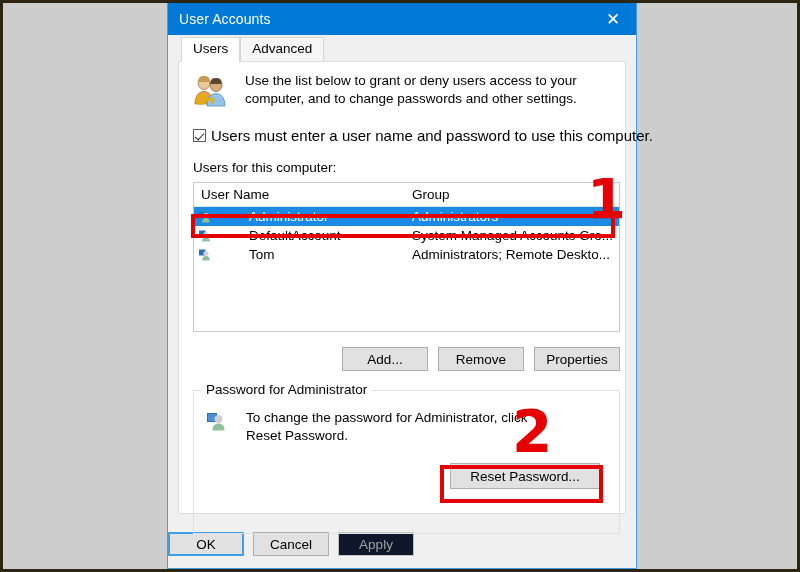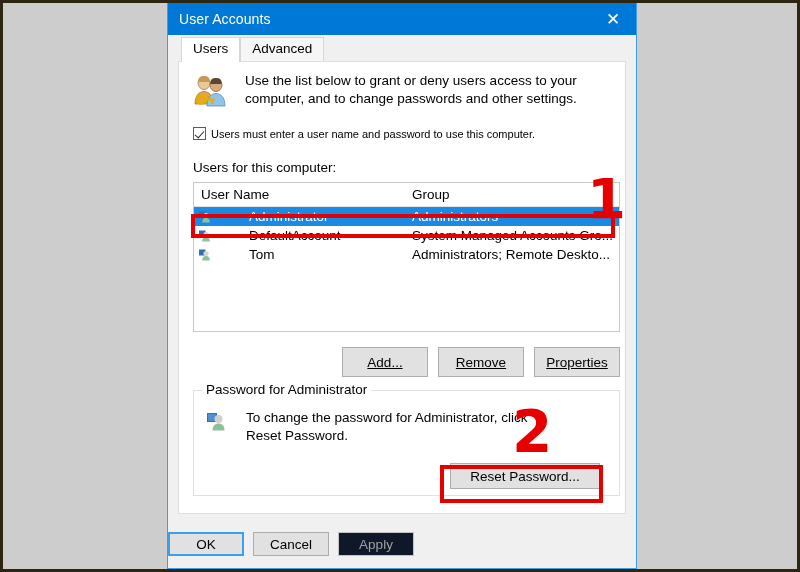--- a/index.html
+++ b/index.html
@@ -150,21 +150,21 @@
   .checkbox::after {
     content: "";
     position: absolute;
     left: 3px; top: 1px;
     width: 4px; height: 8px;
     border: solid #2a2a2a;
     border-width: 0 1.6px 1.6px 0;
     transform: rotate(42deg);
   }
   .checkbox-label {
-    font-size: 11px;
+    font-size: 15px;
     color: #000;
     margin-left: 5px;
     white-space: nowrap;
     text-align: right;
   }
 
   .list-caption {
     position: absolute;
     left: 14px;
     top: 98px;
@@ -246,29 +246,29 @@
 
   .row-buttons {
     position: absolute;
     top: 285px;
     left: 14px;
     width: 427px;
     display: flex;
     justify-content: flex-end;
     gap: 10px;
   }
-  .row-buttons .btn { width: 86px; height: 30px; text-decoration: underline; }
+  .row-buttons .btn { width: 86px; height: 24px; }
 
   
   .groupbox {
     position: absolute;
     left: 14px;
     top: 328px;
     width: 427px;
-    height: 106px;
+    height: 144px;
     border: 1px solid #e0e0e0;
     box-sizing: border-box;
   }
   .groupbox-title {
     position: absolute;
     left: 8px;
     top: -9px;
     background: #ffffff;
     padding: 0 4px;
     font-size: 13.5px;

